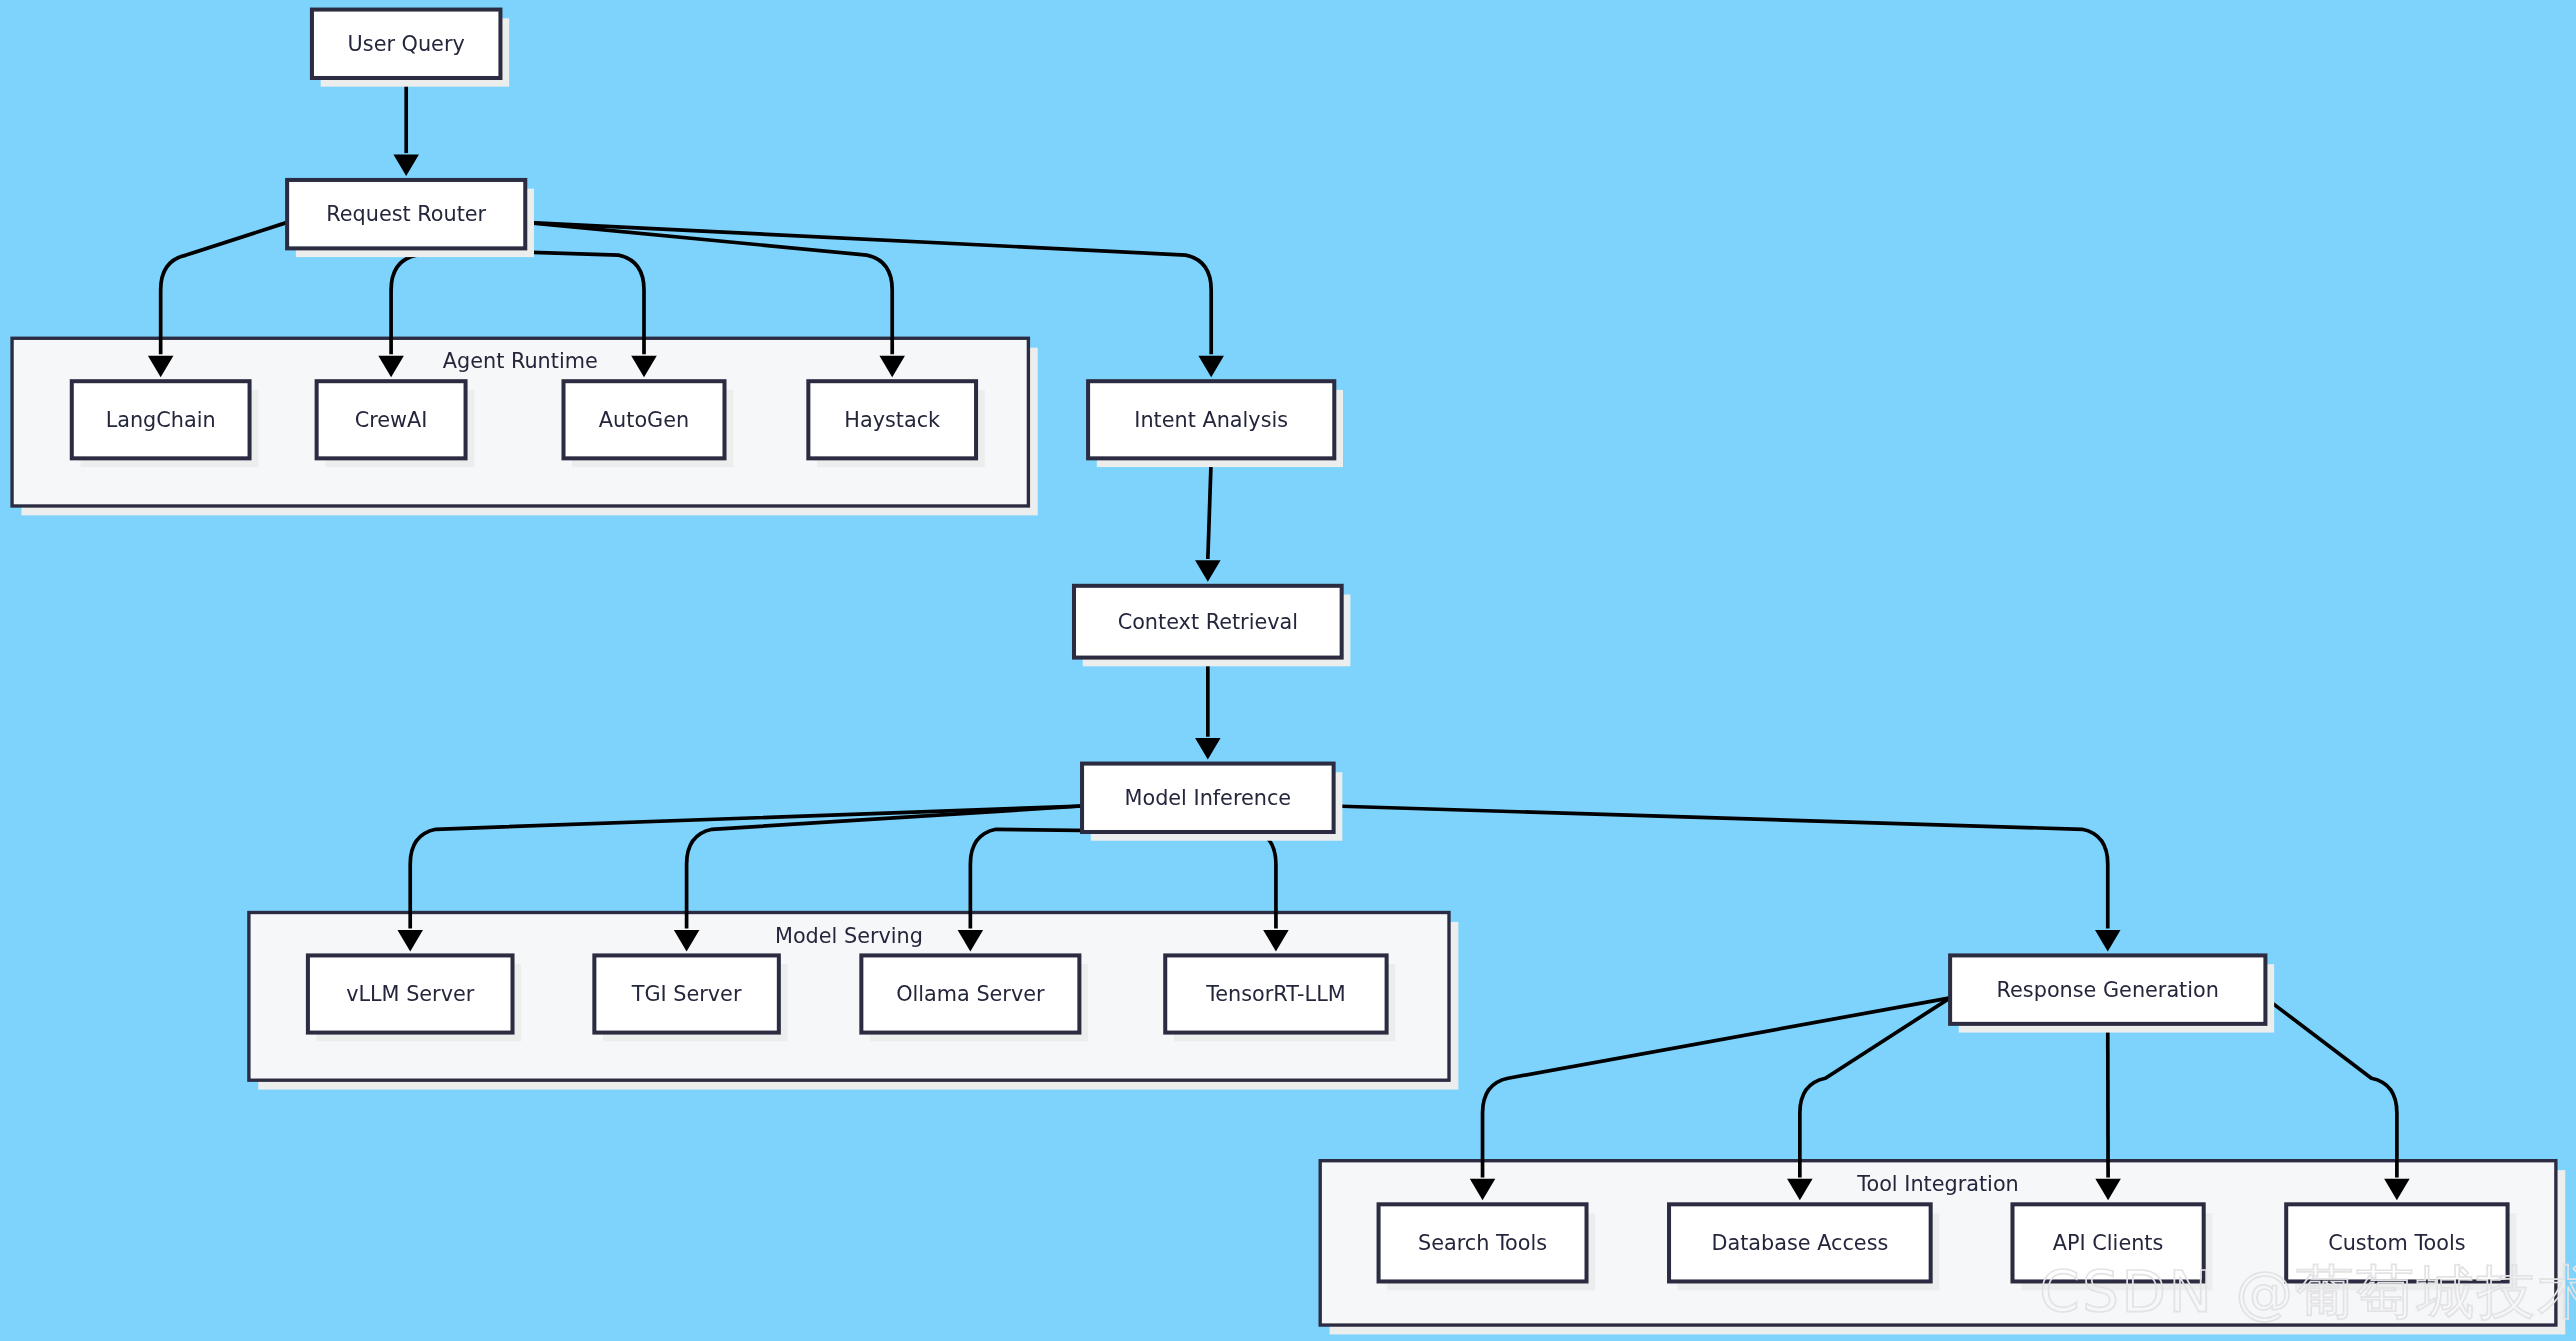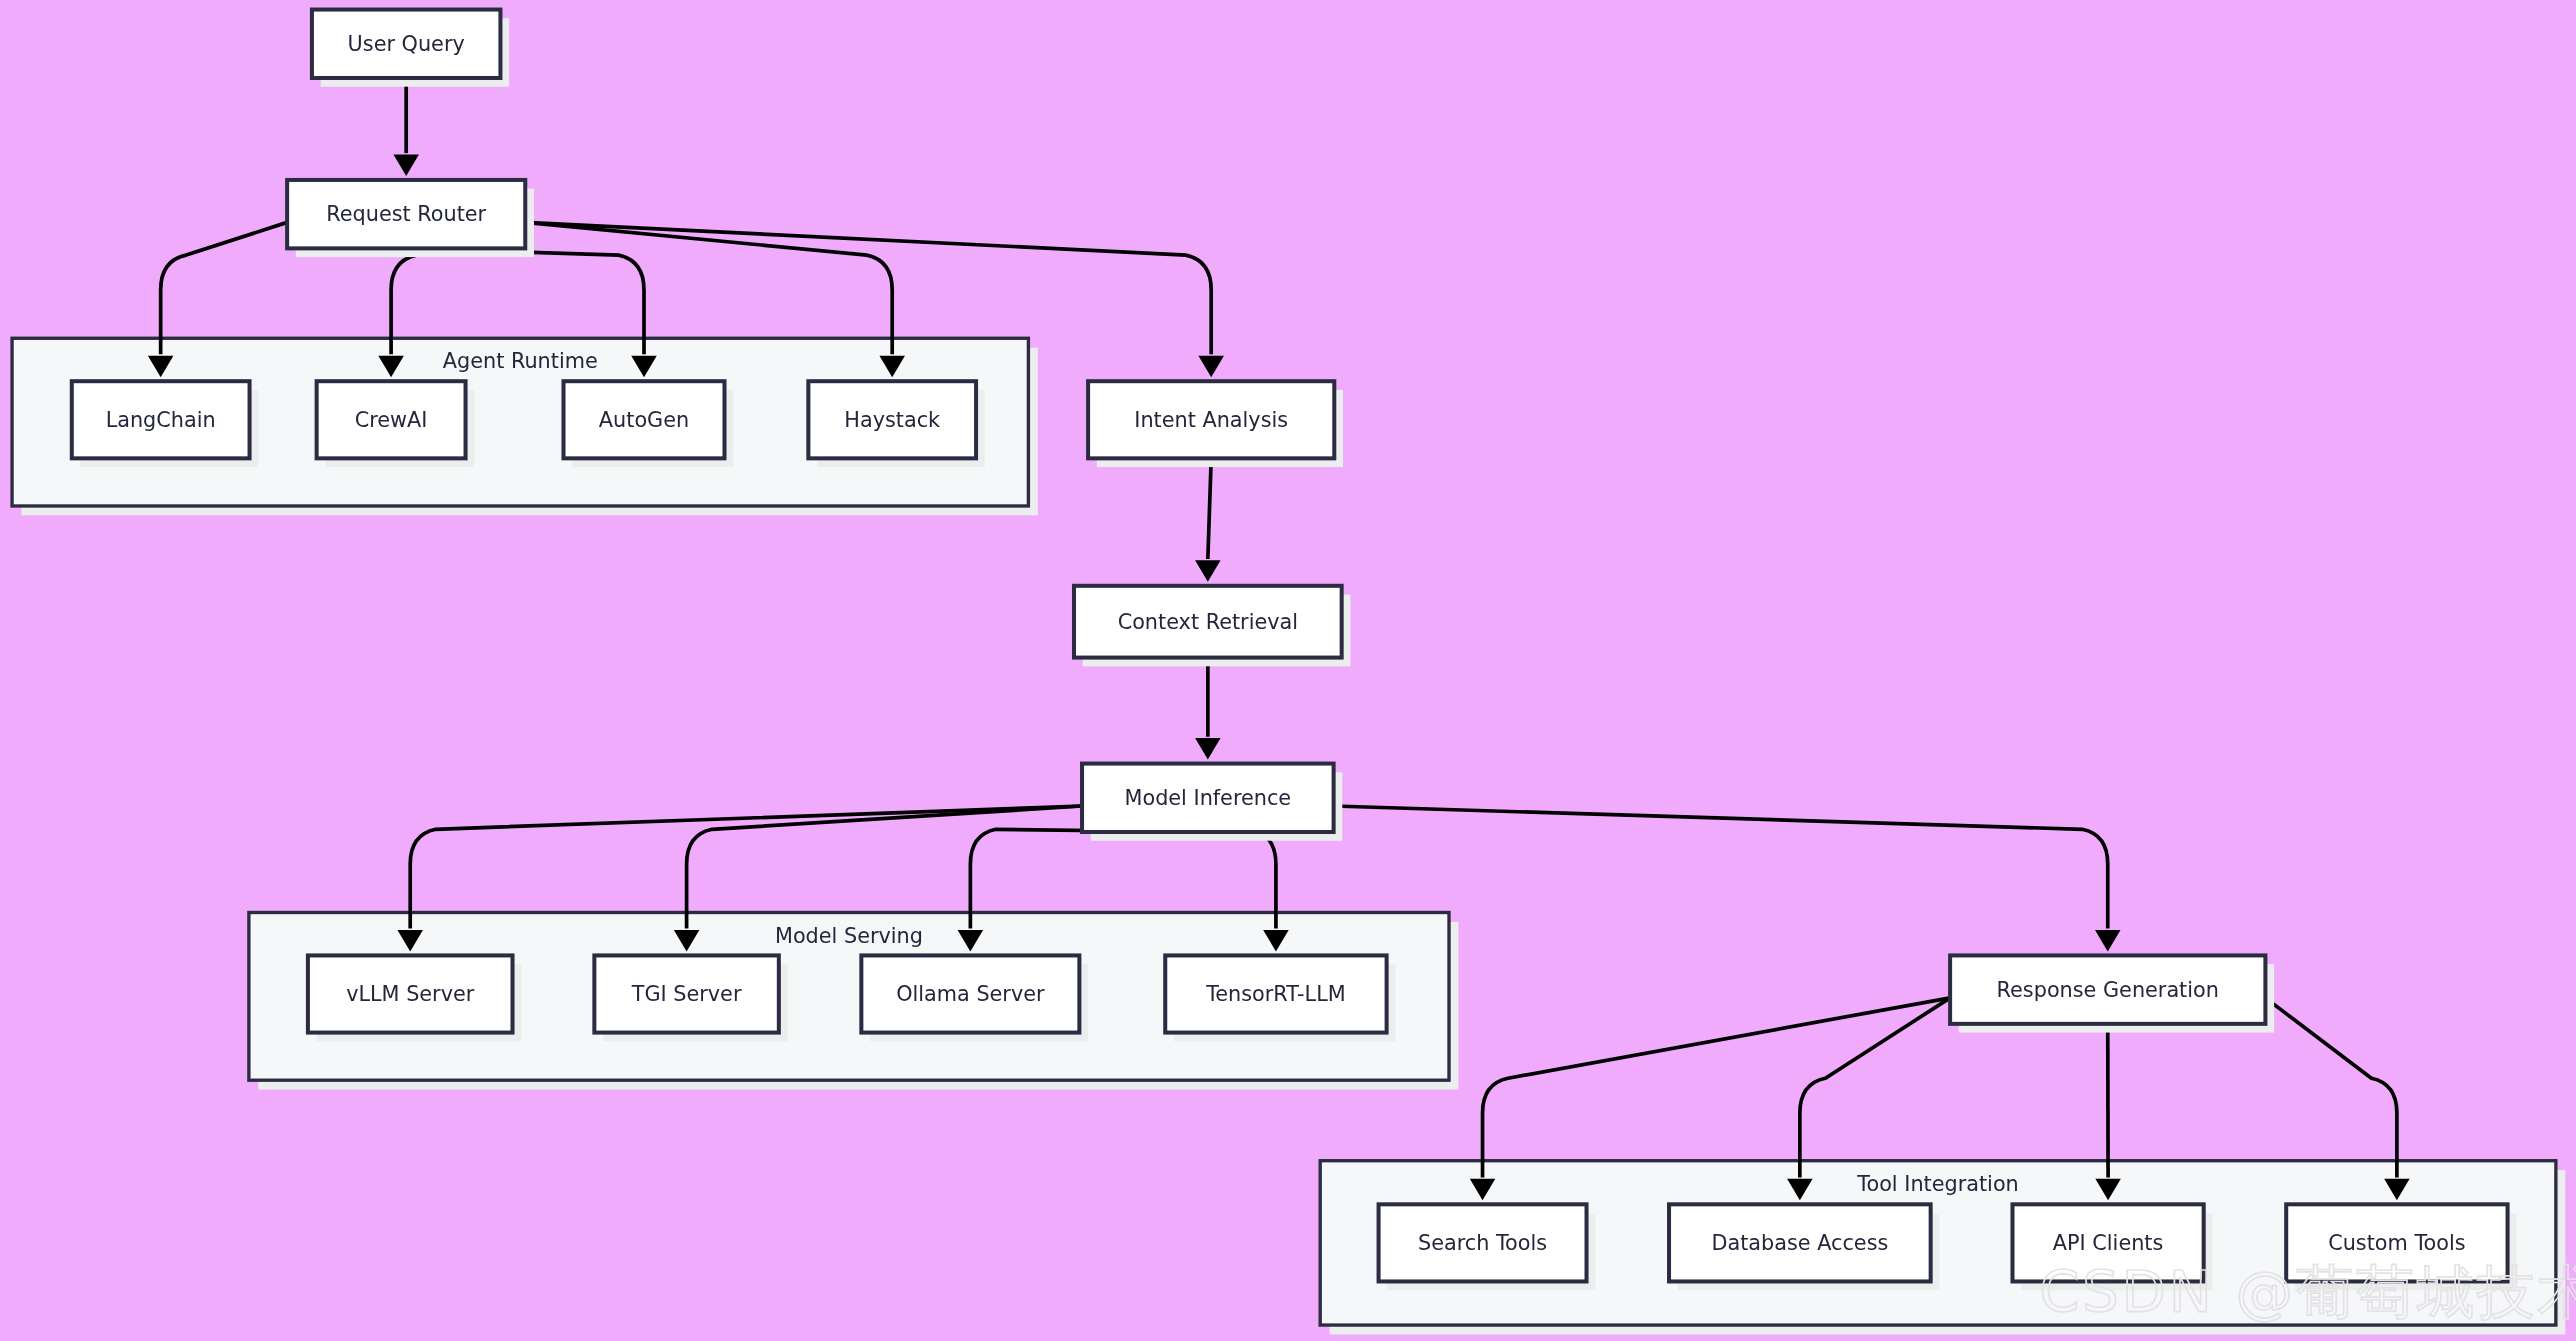--- a/index.html
+++ b/index.html
@@ -10,21 +10,21 @@
   body {
     font-family: "DejaVu Sans", sans-serif;
     width: 2576px;
     height: 1342px;
     overflow: hidden;
   }
   #diagram-root {
     position: relative;
     width: 2576px;
     height: 1342px;
-    background: #f0abfc;
+    background: #7dd3fc;
   }
   svg#flow {
     position: absolute;
     top: 0; left: 0;
     width: 2576px;
     height: 1342px;
     display: block;
   }
   .cluster-rect {
     fill: #f6f7f9;

